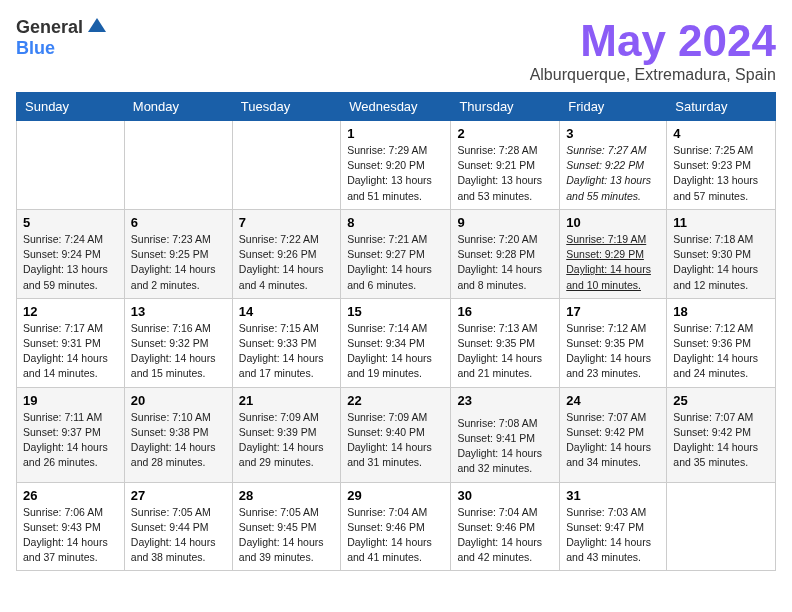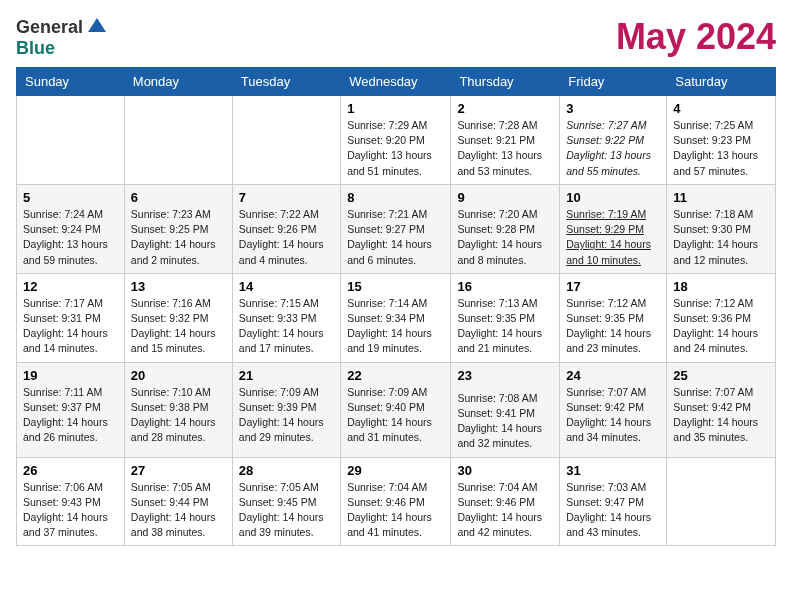--- a/index.html
+++ b/index.html
@@ -23,23 +23,23 @@
     }
     .logo-line {
       display: flex;
       align-items: center;
       gap: 2px;
     }
     .title-area {
       text-align: right;
     }
     .month-title {
-      font-size: 36px;
+      font-size: 44px;
       font-weight: bold;
-      color: #be185d;
+      color: #8b5cf6;
     }
     .location-title {
       font-size: 16px;
       color: #444;
     }
     .calendar-table {
       width: 100%;
       border-collapse: collapse;
       font-size: 11px;
     }
@@ -85,25 +85,26 @@
   <div class="logo">
     <div class="logo-line">
       <span style="font-size:18px;font-weight:bold;color:#333;">General</span>
       <span style="display:inline-block;margin-left:3px;">
         <svg width="18" height="18" viewBox="0 0 18 18">
           <polygon points="9,2 18,16 0,16" fill="#1a5fa8"></polygon>
         </svg>
       </span>
     </div>
     <div>
-      <span style="font-size:18px;font-weight:bold;color:#0f766e;">Blue</span>
+      <span style="font-size:18px;font-weight:bold;color:#3b82f6;">Blue</span>
     </div>
   </div>
   <div class="title-area">
     <div class="month-title">May 2024</div>
+    <div class="location-title">Alburquerque, Extremadura, Spain</div>
   </div>
 </div>
 
 <table class="calendar-table">
   <thead>
     <tr>
     <th>Sunday</th>
         <th>Monday</th>
         <th>Tuesday</th>
         <th>Wednesday</th>

